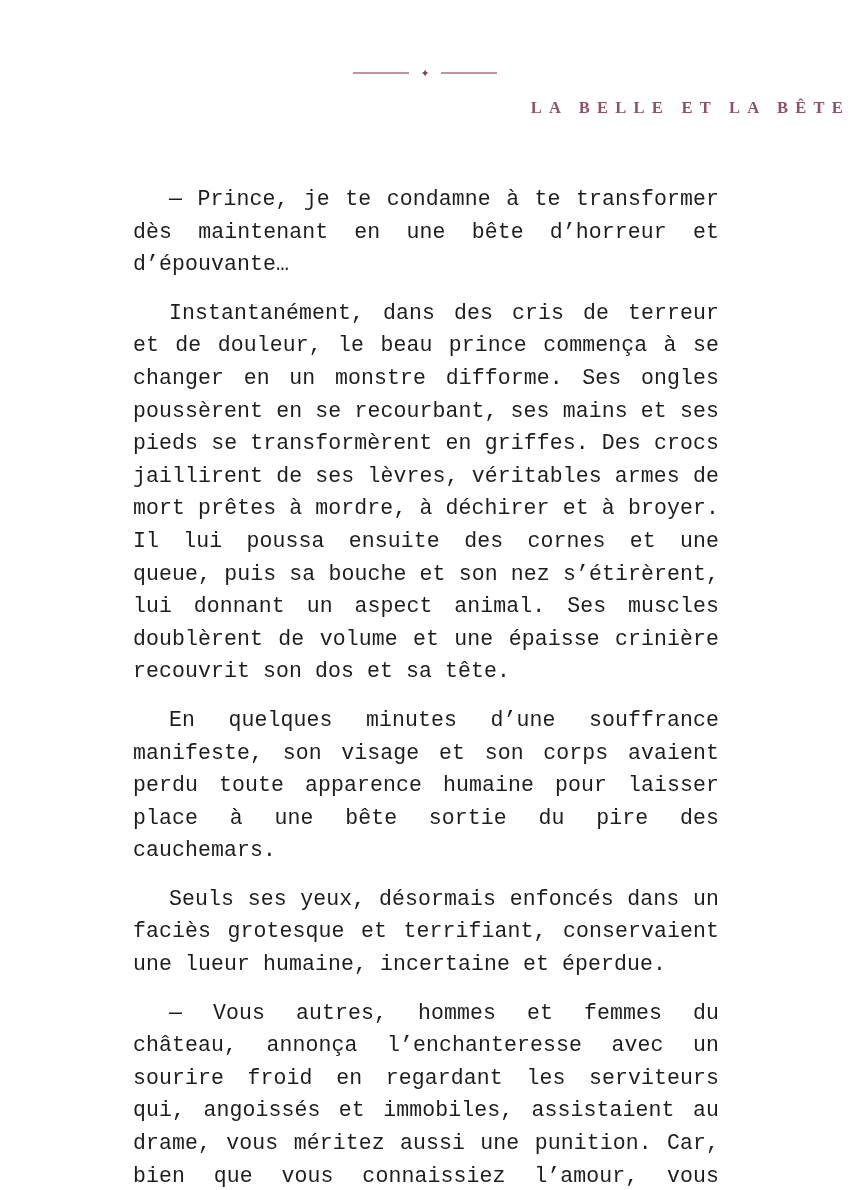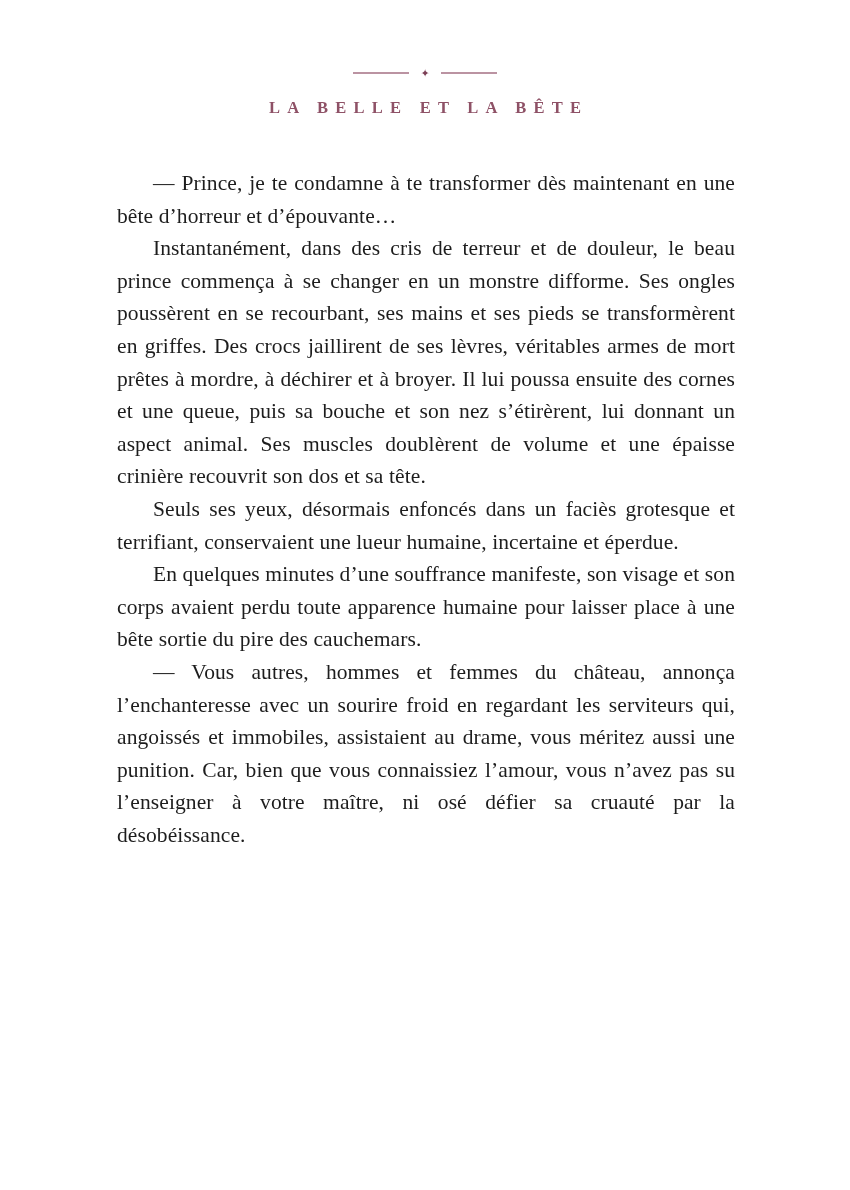--- a/index.html
+++ b/index.html
@@ -41,44 +41,45 @@
     line-height: 1;
     transform: translateY(-0.5px);
   }
   
   .title {
     position: absolute;
     top: 98px;
     left: 0;
     width: 100%;
     margin: 0;
-    text-align: center;
+    text-align: right;
     color: #8e5166;
     font-size: 16.5px;
     font-weight: bold;
     letter-spacing: 0.44em;
     text-indent: 0.44em; 
     font-family: "Liberation Serif", serif;
   }
   
   .content {
     position: absolute;
     top: 167px;
     left: 117px;
     width: 618px;
     color: #1d1d1d;
     font-size: 21.5px;
     line-height: 32.6px;
     text-align: justify;
     letter-spacing: 0.1px;
   }
   .content p {
-    margin: 0;
+    margin: 16px;
     padding: 0;
     text-indent: 36px;
+    font-family: Liberation Mono, monospace;
   }
   
   .folio {
     position: absolute;
     top: 1096px;
     left: 0;
     width: 100%;
     text-align: center;
     color: #1d1d1d;
     font-size: 17px;
@@ -93,19 +94,19 @@
     <span class="rule"></span>
     <span class="star">✦</span>
     <span class="rule"></span>
   </div>
 
   <h1 class="title">LA BELLE ET LA BÊTE</h1>
 
   <div class="content">
     <p>— Prince, je te condamne à te transformer dès maintenant en une bête d’horreur et d’épouvante…</p>
     <p>Instantanément, dans des cris de terreur et de douleur, le beau prince commença à se changer en un monstre difforme. Ses ongles poussèrent en se recourbant, ses mains et ses pieds se transformèrent en griffes. Des crocs jaillirent de ses lèvres, véritables armes de mort prêtes à mordre, à déchirer et à broyer. Il lui poussa ensuite des cornes et une queue, puis sa bouche et son nez s’étirèrent, lui donnant un aspect animal. Ses muscles doublèrent de volume et une épaisse crinière recouvrit son dos et sa tête.</p>
+    <p>En quelques minutes d’une souffrance manifeste, son visage et son corps avaient perdu toute apparence humaine pour laisser place à une bête sortie du pire des cauchemars.</p>
     <p>Seuls ses yeux, désormais enfoncés dans un faciès grotesque et terrifiant, conservaient une lueur humaine, incertaine et éperdue.</p>
-    <p>En quelques minutes d’une souffrance manifeste, son visage et son corps avaient perdu toute apparence humaine pour laisser place à une bête sortie du pire des cauchemars.</p>
     <p>— Vous autres, hommes et femmes du château, annonça l’enchanteresse avec un sourire froid en regardant les serviteurs qui, angoissés et immobiles, assistaient au drame, vous méritez aussi une punition. Car, bien que vous connaissiez l’amour, vous n’avez pas su l’enseigner à votre maître, ni osé défier sa cruauté par la désobéissance.</p>
   </div>
 
 
 </div>
 
 </body></html>

